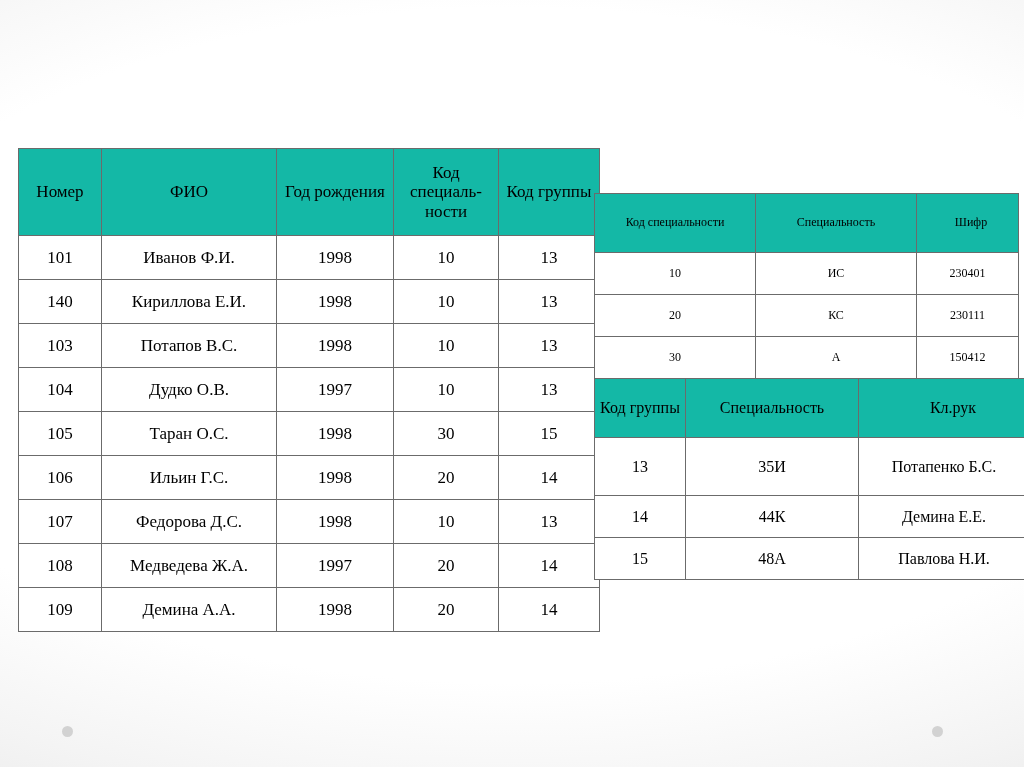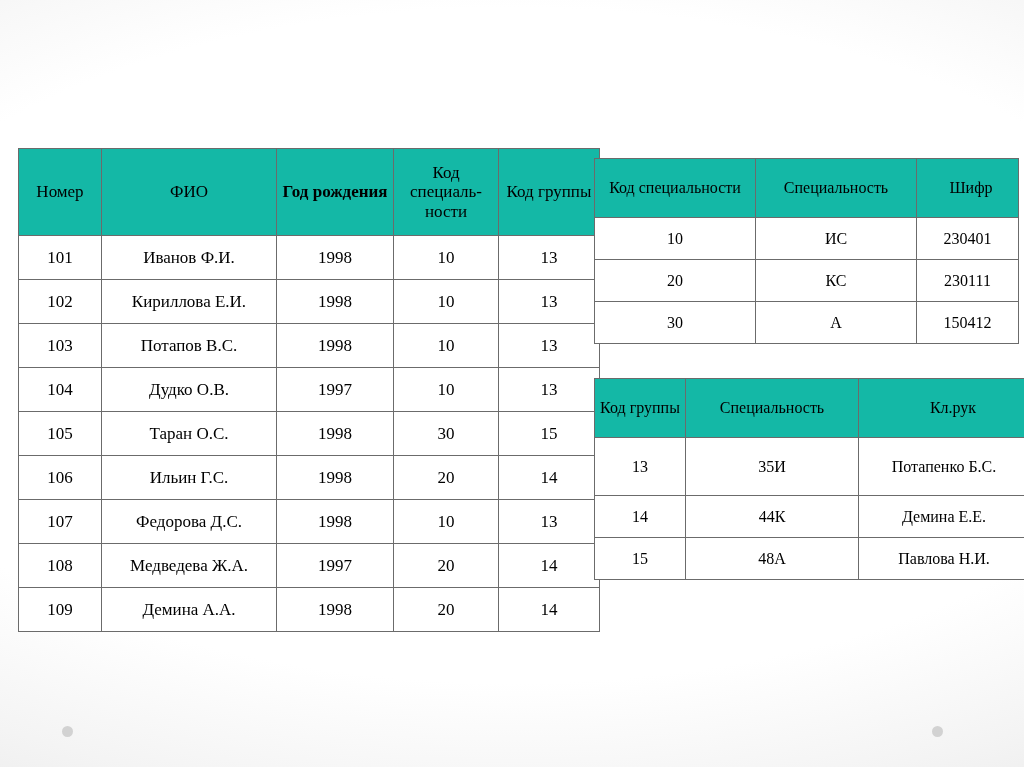--- a/index.html
+++ b/index.html
@@ -51,31 +51,31 @@
     position: absolute;
     left: 18px;
     top: 148px;
     width: 568px;
     font-size: 17px;
   }
   #tbl-students td { height: 41px; }
   #tbl-students .hdr td { height: 84px; line-height: 1.12; }
   #tbl-students .c0 { width: 80px; margin-left: 8px; }
   #tbl-students .c1 { width: 172px; text-align: center; }
-  #tbl-students .c2 { width: 114px; font-weight: bold; }
+  #tbl-students .c2 { width: 114px; }
   #tbl-students .c3 { width: 102px; }
   #tbl-students .c4 { width: 98px; }
 
   
   #tbl-spec {
     position: absolute;
     left: 594px;
-    top: 158px;
+    top: 193px;
     width: 410px;
-    font-size: 16px;
+    font-size: 12px;
   }
   #tbl-spec td { height: 39px; }
   #tbl-spec .hdr td { height: 56px; line-height: 1.15; }
   #tbl-spec .s0 { width: 158px; }
   #tbl-spec .s1 { width: 158px; }
   #tbl-spec .s2 { width: 92px; padding-left: 8px; }
 
   
   #tbl-groups {
     position: absolute;
@@ -109,21 +109,21 @@
         <td class="c4">Код группы</td>
       </tr>
       <tr>
         <td>101</td>
         <td>Иванов Ф.И.</td>
         <td>1998</td>
         <td>10</td>
         <td>13</td>
       </tr>
       <tr>
-        <td>102</td>
+        <td>140</td>
         <td>Кириллова Е.И.</td>
         <td>1998</td>
         <td>10</td>
         <td>13</td>
       </tr>
       <tr>
         <td>103</td>
         <td>Потапов В.С.</td>
         <td>1998</td>
         <td>10</td>

